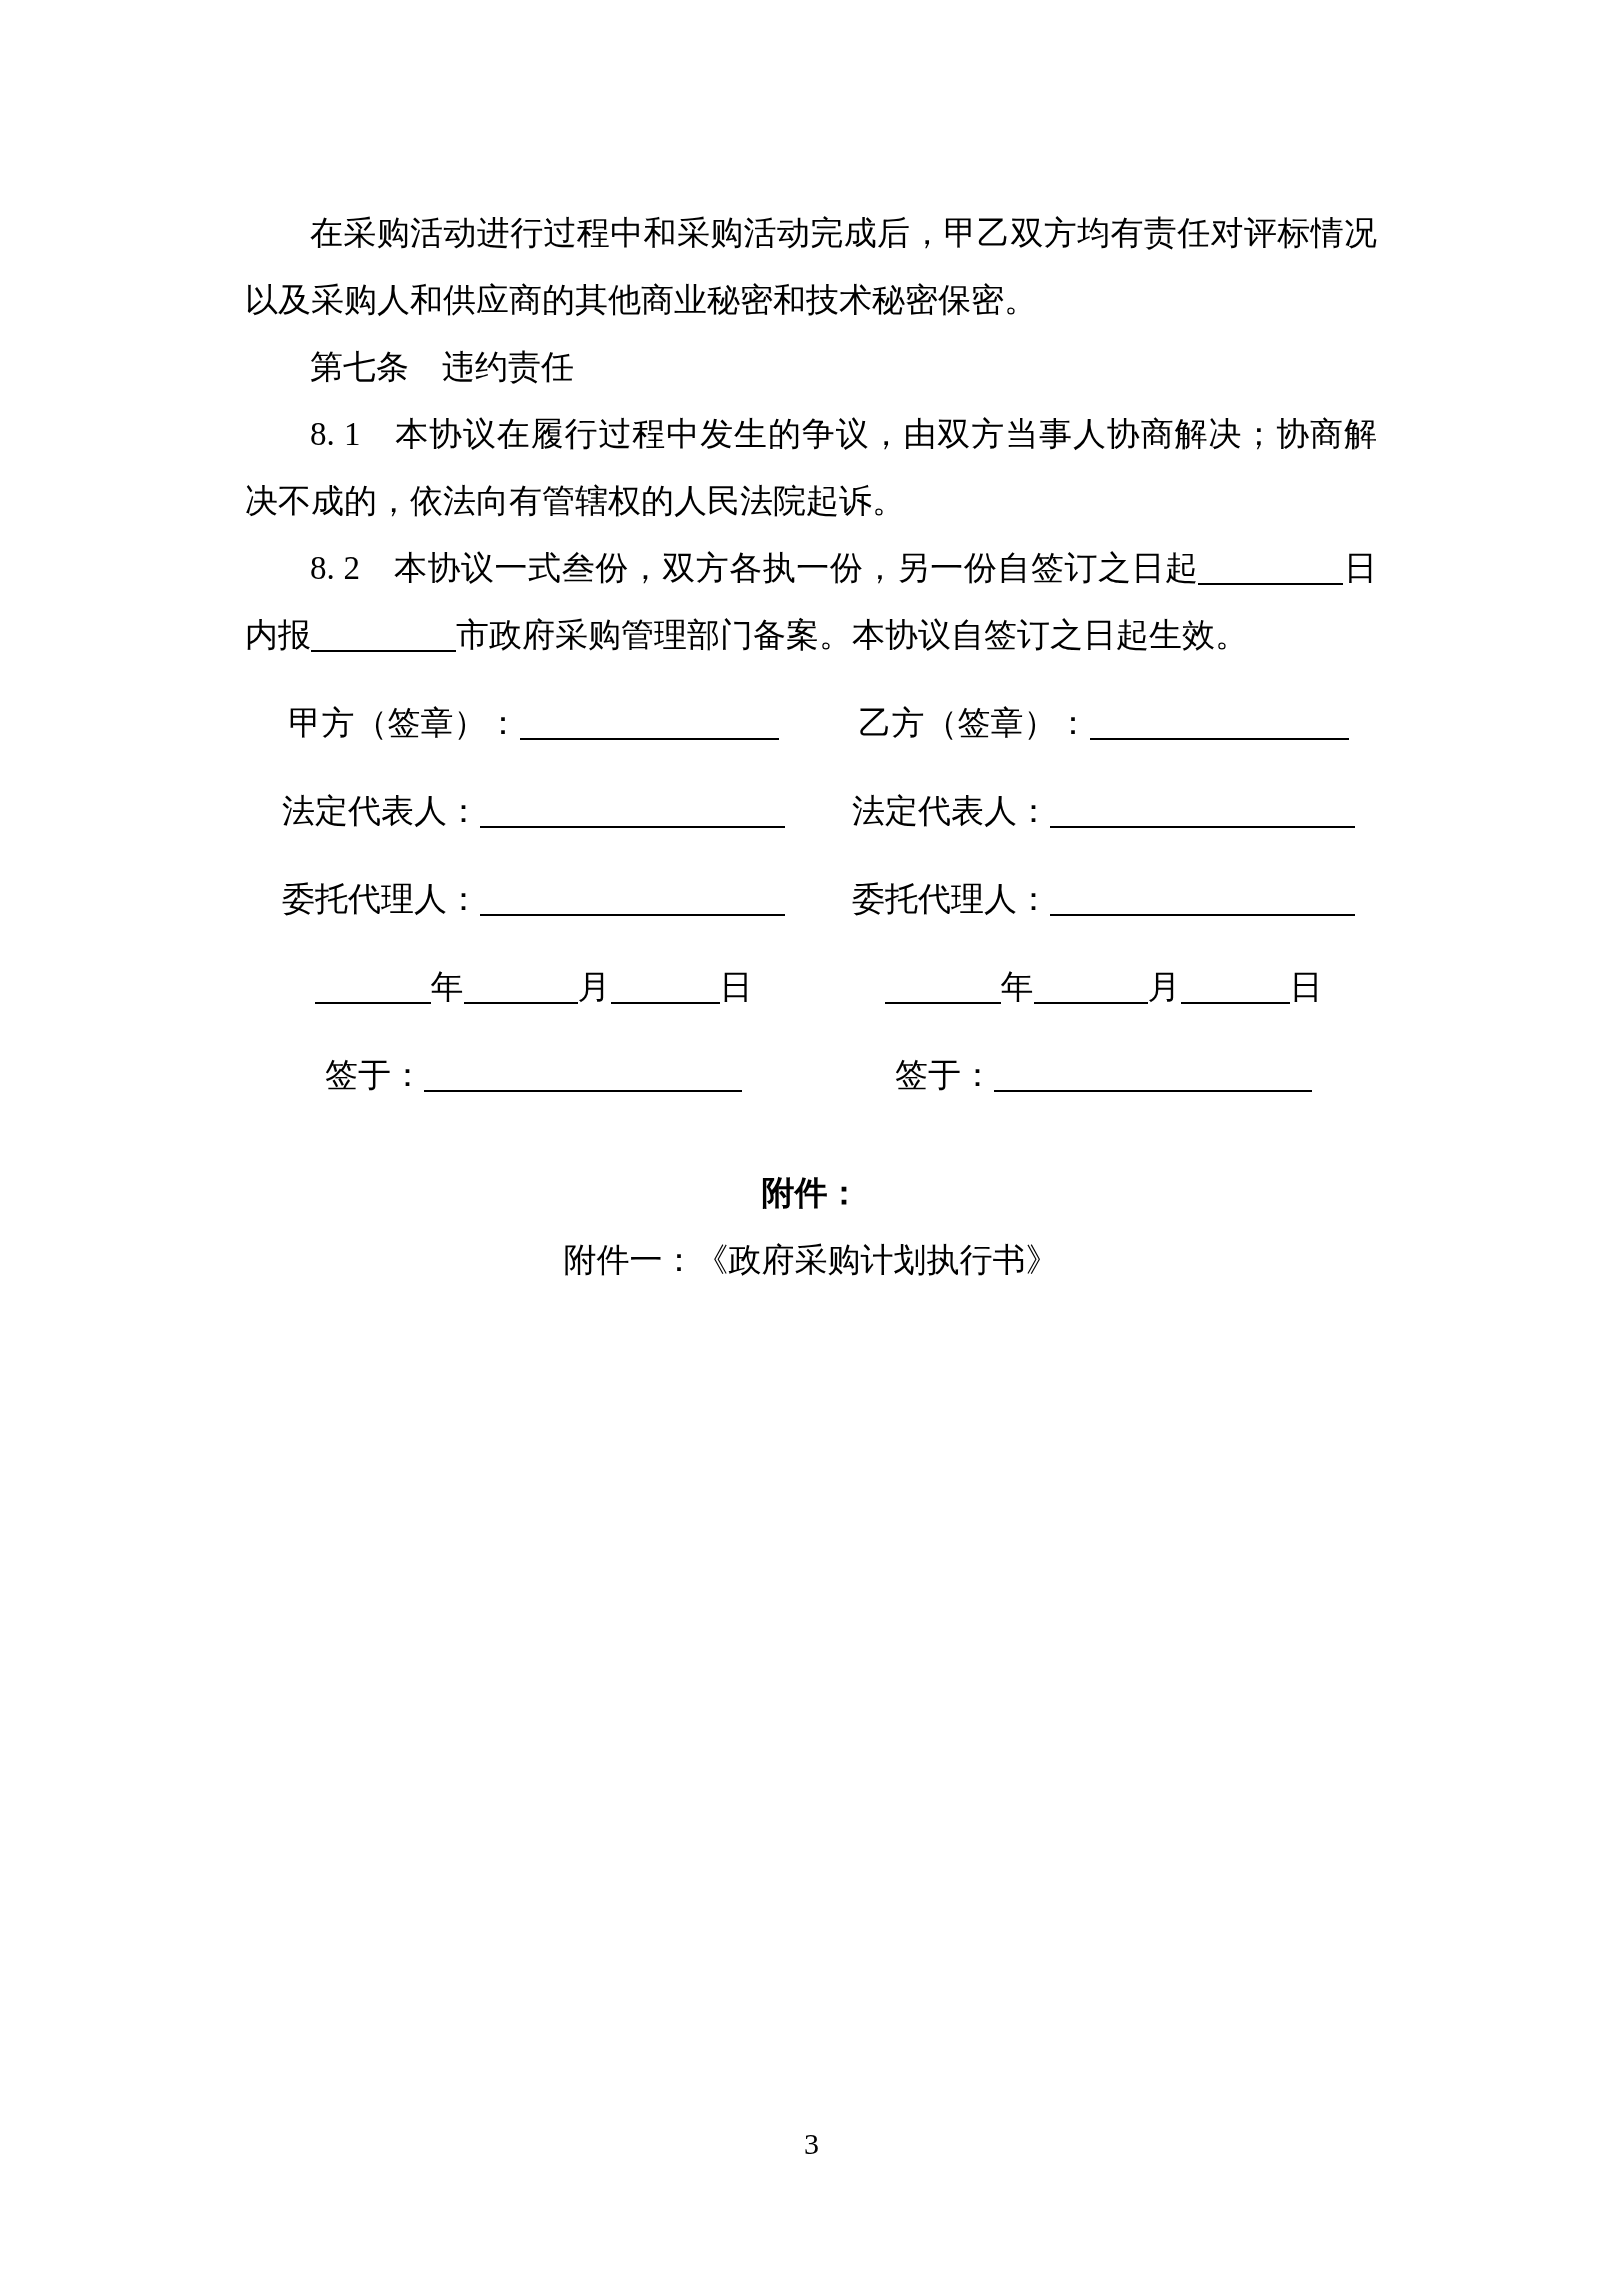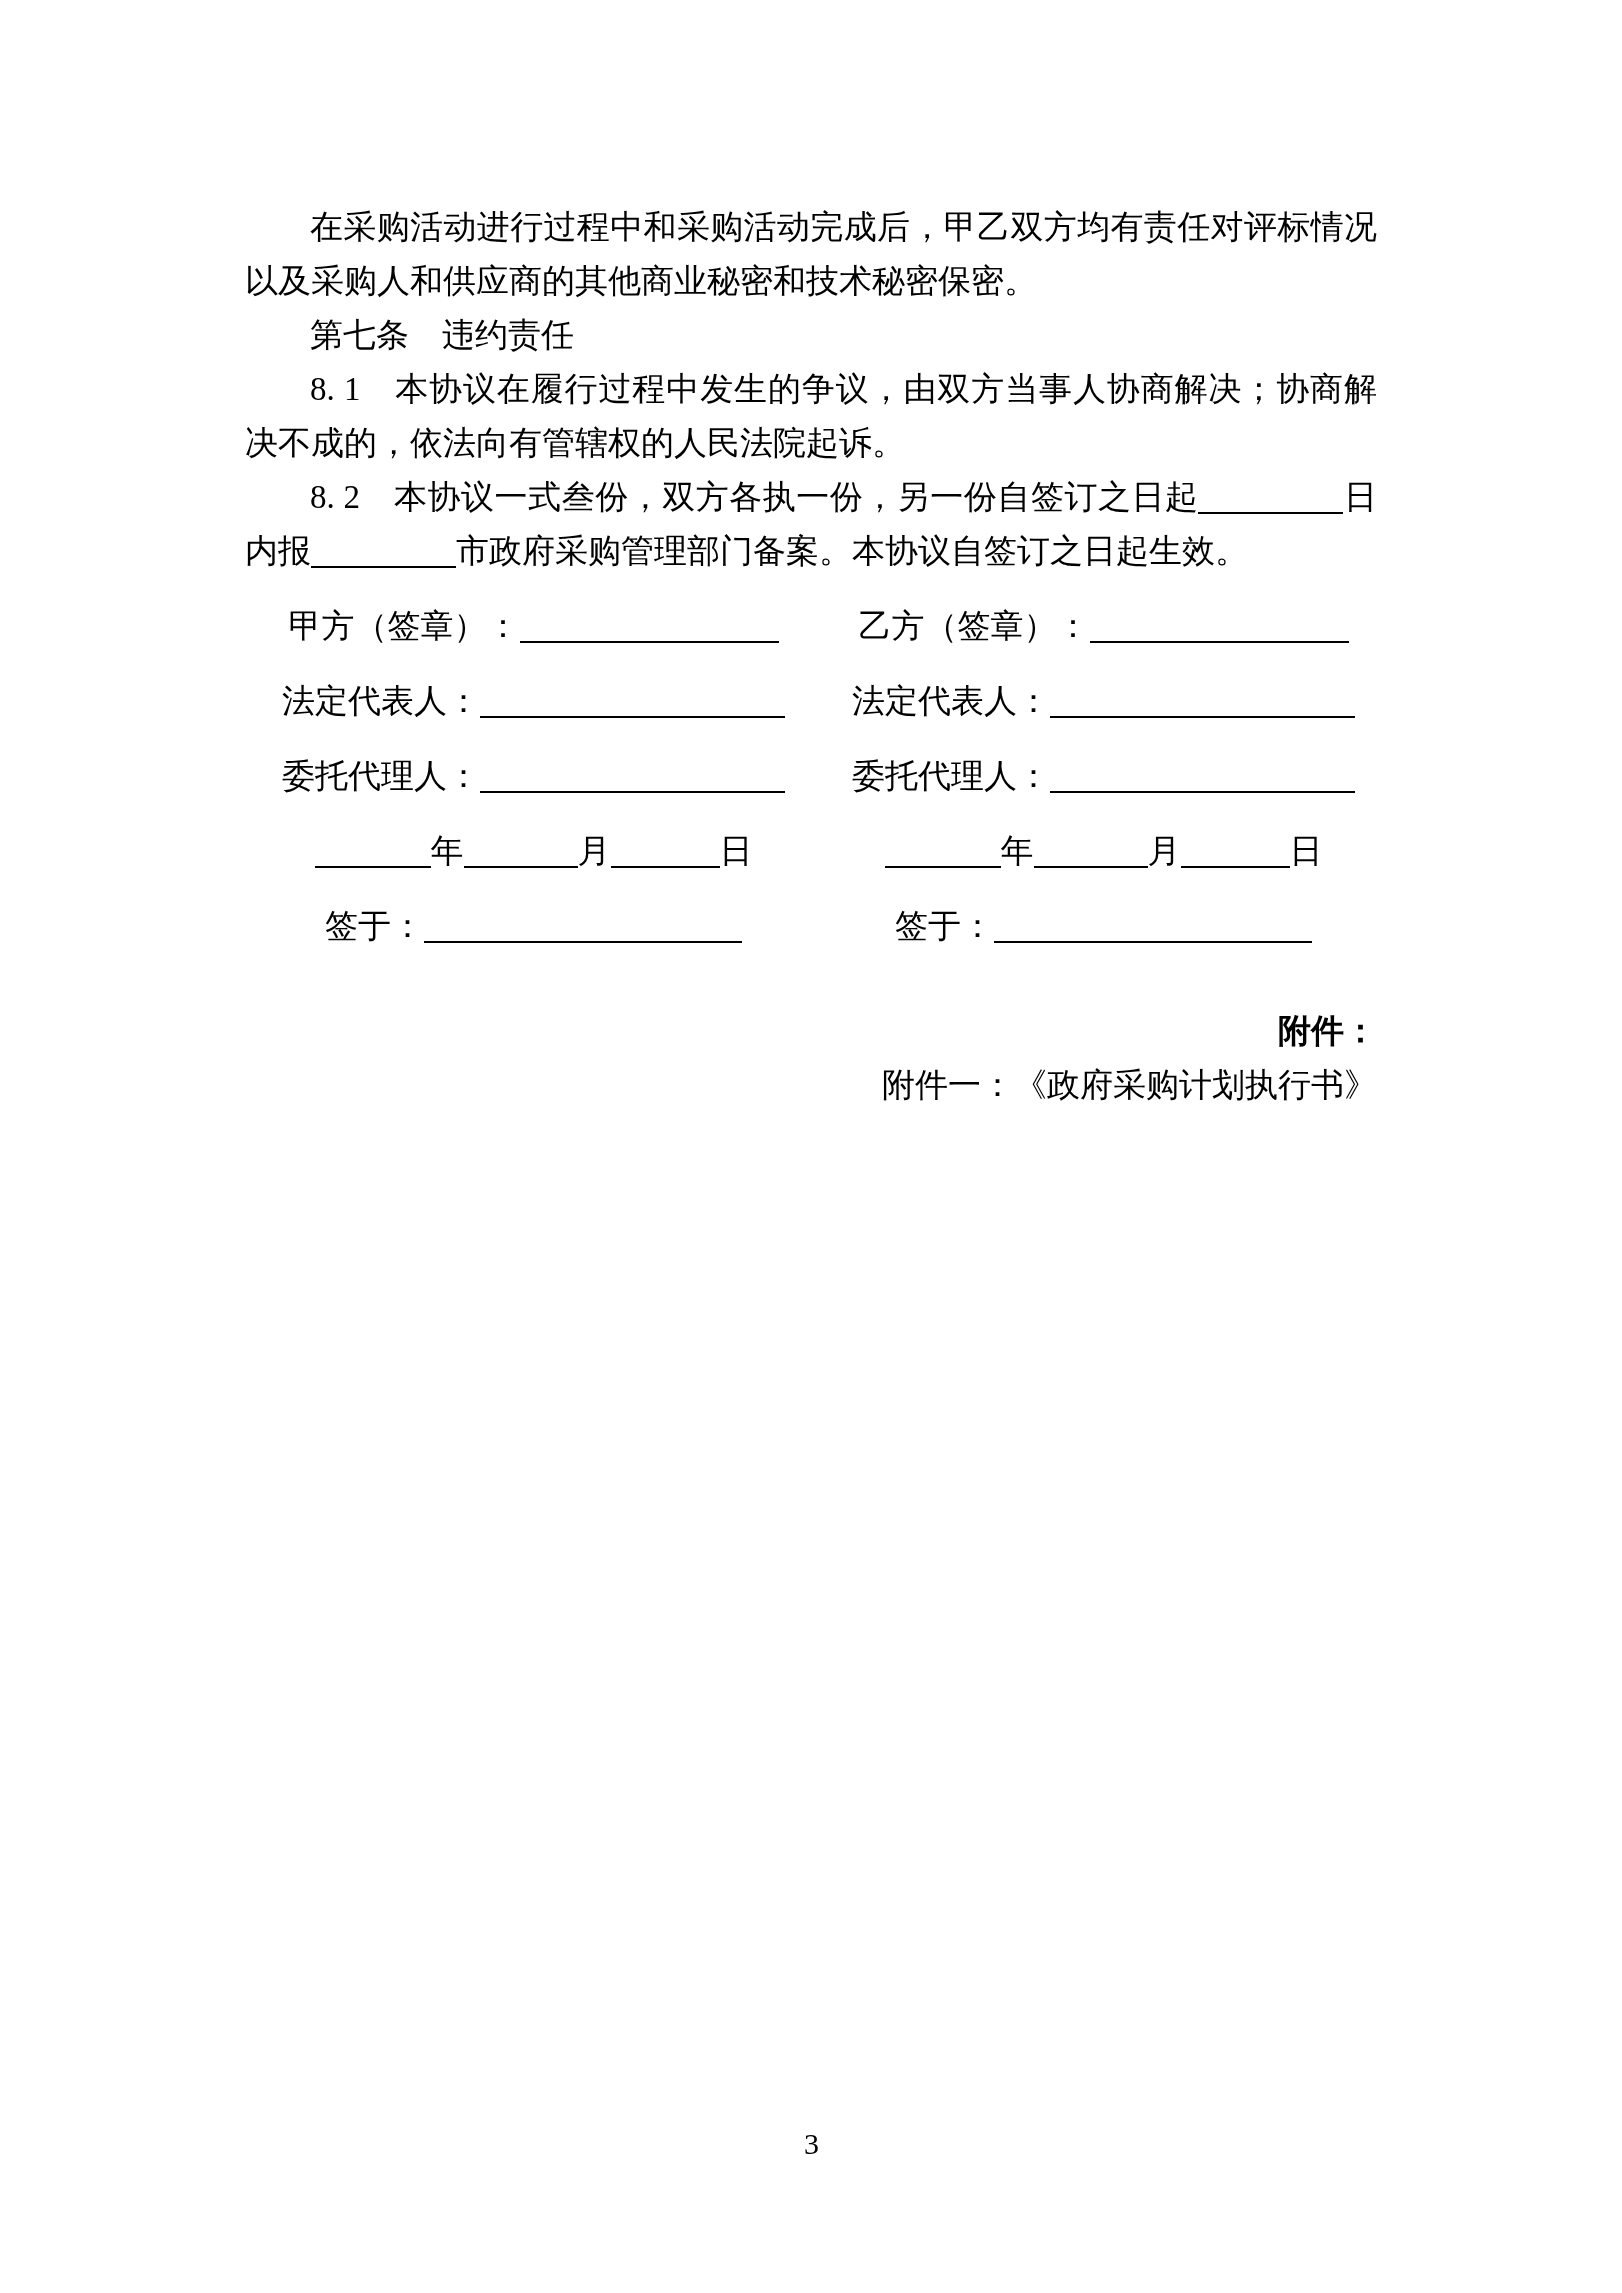--- a/index.html
+++ b/index.html
@@ -11,21 +11,21 @@
     font-family: "Liberation Serif", "DejaVu Serif", serif;
     position: relative;
     overflow: hidden;
   }
   .content {
     position: absolute;
     left: 245px;
     top: 200px;
     width: 1132px;
     font-size: 33px;
-    line-height: 54px;
+    line-height: 67px;
     text-align: justify;
   }
   .para {
     margin: 0;
     text-indent: 65px;
   }
   .heading {
     margin: 0;
     text-indent: 65px;
     font-weight: normal;
@@ -47,21 +47,21 @@
 
   .sig-block { margin-top: 14.5px; }
   .sig-row {
     display: flex;
     text-align: center;
     margin-top: 21px;
   }
   .sig-col-a { width: 577px; flex: 0 0 577px; }
   .sig-col-b { flex: 1; margin-left: 8px; }
 
-  .attachments { margin-top: 51px; text-align: right; }
+  .attachments { margin-top: 51px; text-align: center; }
   .attach-heading { margin: 0; font-weight: bold; }
   .attach-item { margin: 0; }
 
   .page-number {
     position: absolute;
     top: 2126px;
     left: 0;
     width: 1623px;
     text-align: center;
     font-size: 30px;

